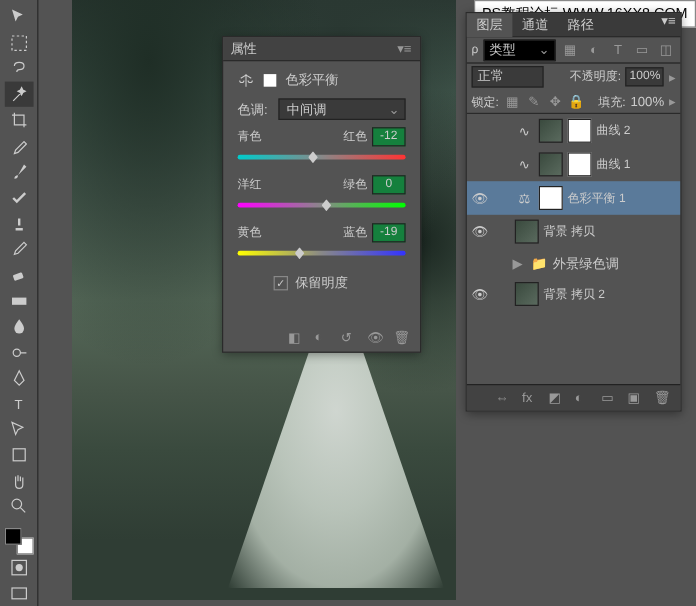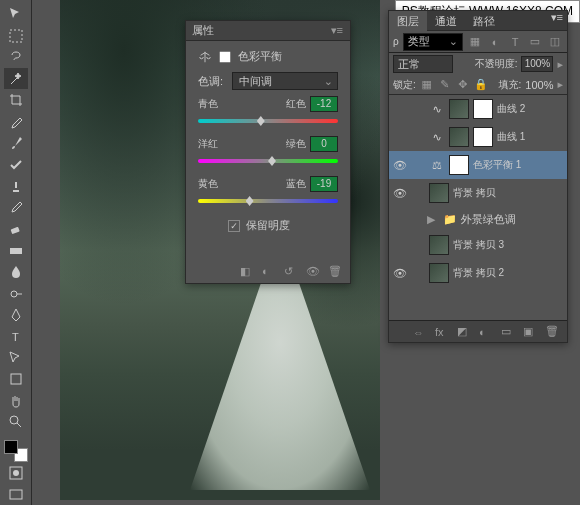--- a/index.html
+++ b/index.html
@@ -13,21 +13,21 @@
 .sw2{position:absolute;width:14px;height:14px;background:#fff;border:1px solid #888;right:0;bottom:0}
 .canvas{position:absolute;left:60px;top:0;width:320px;height:500px;background:linear-gradient(180deg,#2a3832 0%,#3d5248 15%,#4a5d52 30%,#556858 50%,#465548 65%,#3a4a3e 75%,#2f3d34 90%);overflow:hidden}
 .foliage{position:absolute;inset:0;background:radial-gradient(ellipse at 20% 10%,#1f2e26 0%,transparent 40%),radial-gradient(ellipse at 70% 5%,#2a3832 0%,transparent 35%),radial-gradient(ellipse at 90% 40%,#1a2620 0%,transparent 30%)}
 .dress{position:absolute;left:130px;top:280px;width:180px;height:210px;background:radial-gradient(ellipse at 50% 30%,#e8ede8 0%,#d0dad0 40%,#b8c4b8 70%,transparent 100%);clip-path:polygon(40% 0%,60% 0%,100% 100%,0% 100%);opacity:0.85}
 .panel{position:absolute;background:#535353;border:1px solid #2a2a2a;box-shadow:0 2px 8px rgba(0,0,0,0.4)}
 .phdr{height:20px;background:#424242;display:flex;align-items:center;padding:0 6px;border-bottom:1px solid #2a2a2a}
 .phdr .ttl{font-size:11px;color:#ccc}
 .phdr .sp{flex:1}
 .phdr .ic{width:14px;height:14px;margin-left:4px;cursor:pointer;display:flex;align-items:center;justify-content:center;color:#999}
 .pbody{padding:8px 12px}
-.prop{left:185px;top:20px;width:166px;height:264px}
+.prop{left:185px;top:30px;width:166px;height:264px}
 .phead{display:flex;align-items:center;gap:6px;margin-bottom:8px}
 .phead svg{width:14px;height:14px;fill:#ccc}
 .row{display:flex;align-items:center;margin-bottom:6px;gap:4px}
 .lbl{min-width:30px;font-size:11px}
 .sel-box{flex:1;height:18px;background:#3a3a3a;border:1px solid #222;display:flex;align-items:center;padding:0 6px;position:relative}
 .sel-box:after{content:"⌄";position:absolute;right:4px;color:#999}
 .srow{display:flex;align-items:center;margin-bottom:2px;gap:4px}
 .srow .l1{width:28px;font-size:10px}
 .srow .l2{width:28px;font-size:10px;text-align:right}
 .srow .val{width:28px;height:16px;background:#15803d;border:1px solid #222;text-align:center;line-height:14px;font-size:10px}
@@ -339,26 +339,20 @@
         <span class="thmb im"></span>
         <span class="nm">背景 拷贝</span>
       </div>
     <div class="grp">
         <span class="eye"></span>
         <span class="fold">▶</span>
         <span class="fic">📁</span>
         <span class="nm">外景绿色调</span>
       </div>
     <div class="lyr">
-        <span class="eye"></span>
-        <span class="sp1"></span>
-        <span class="thmb im"></span>
-        <span class="nm">背景 拷贝 3</span>
-      </div>
-    <div class="lyr">
         <span class="eye">👁</span>
         <span class="sp1"></span>
         <span class="thmb im"></span>
         <span class="nm">背景 拷贝 2</span>
       </div>
   </div>
   <div class="lftr">
     <span class="ic">⇔</span>
     <span class="ic">fx</span>
     <span class="ic">◩</span>

